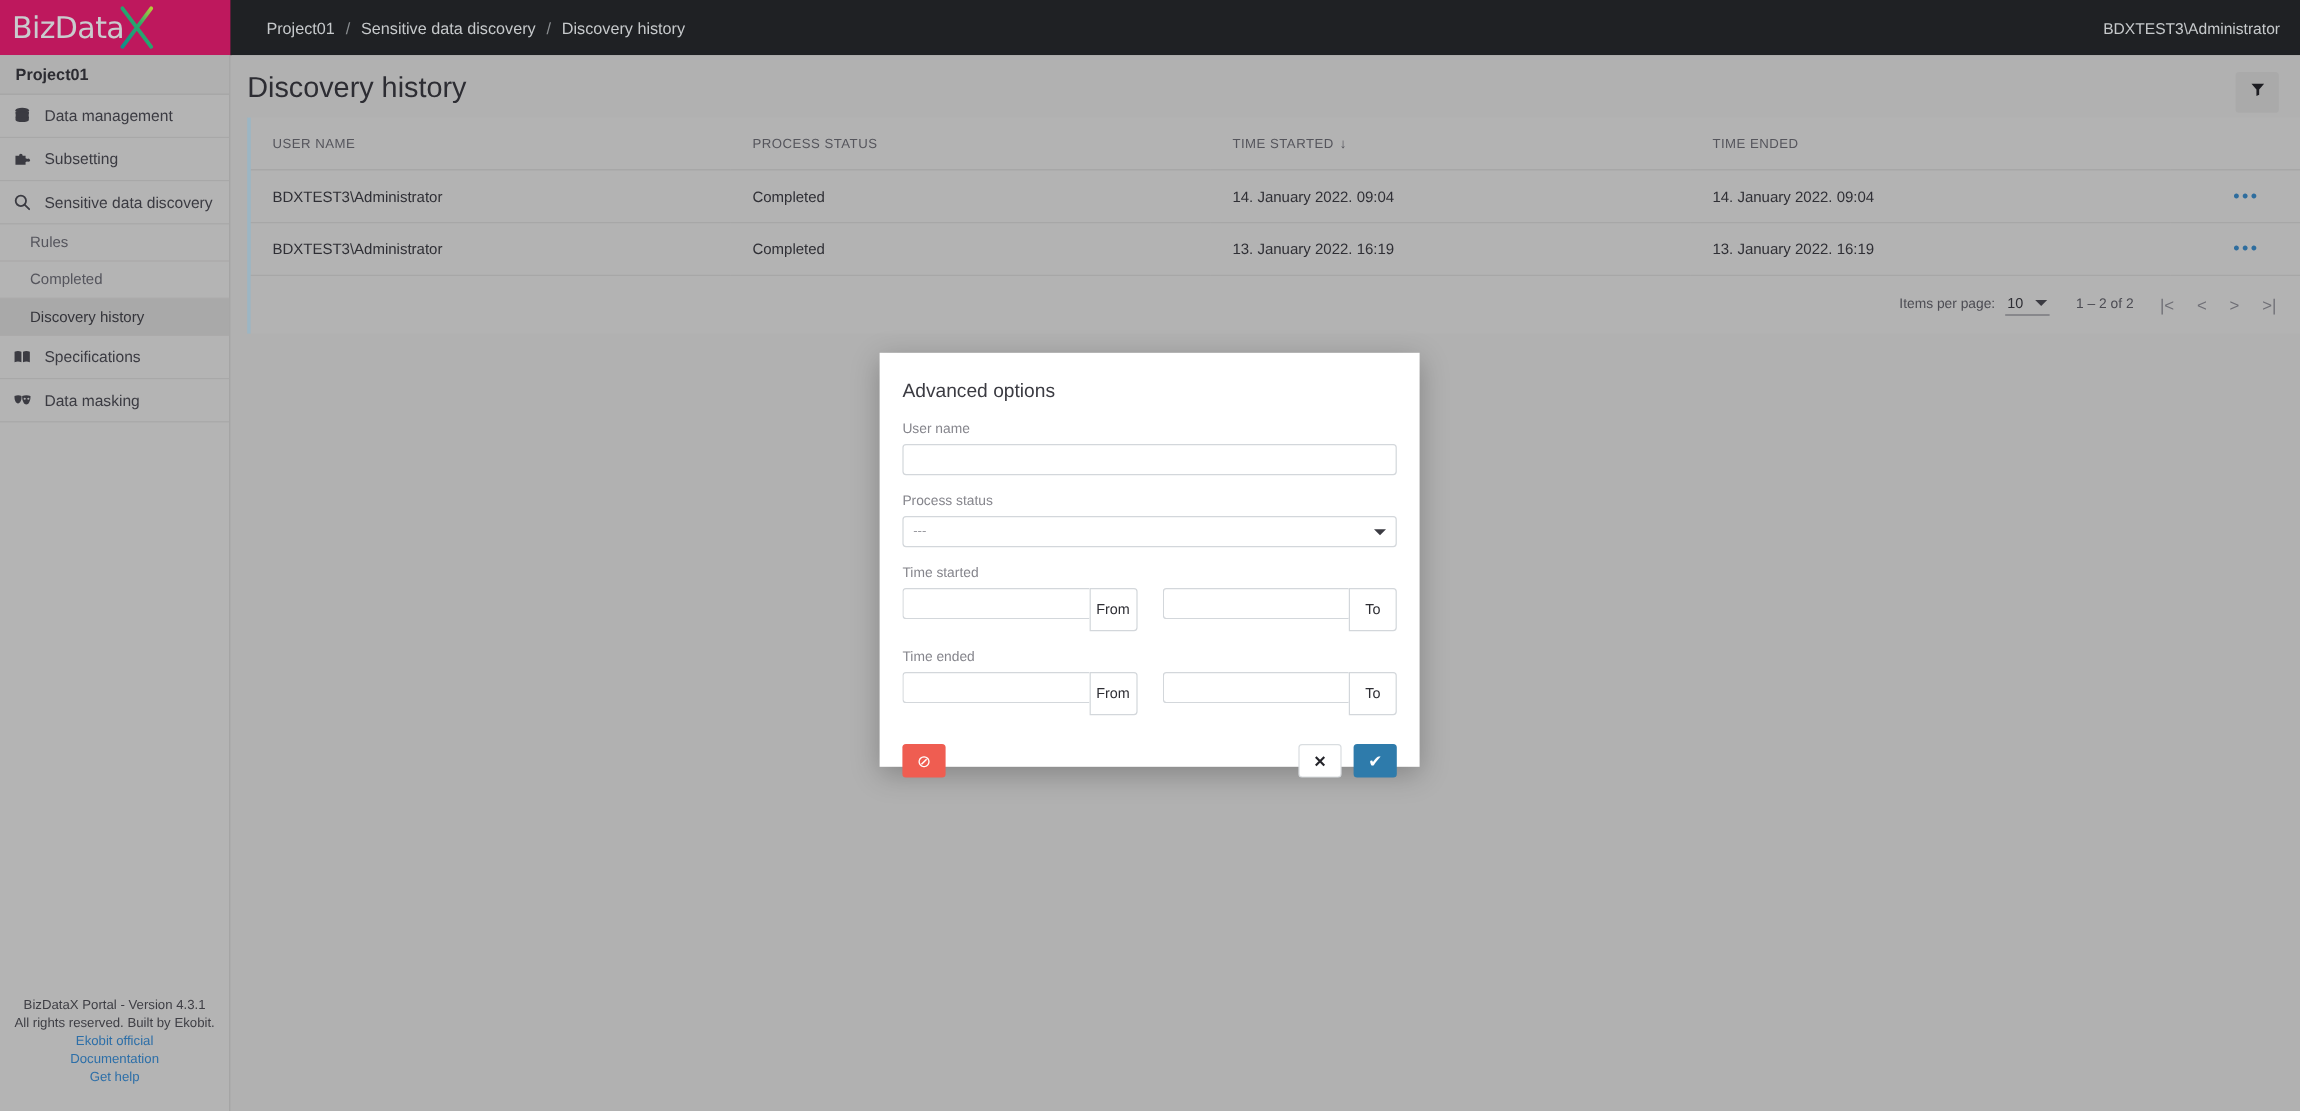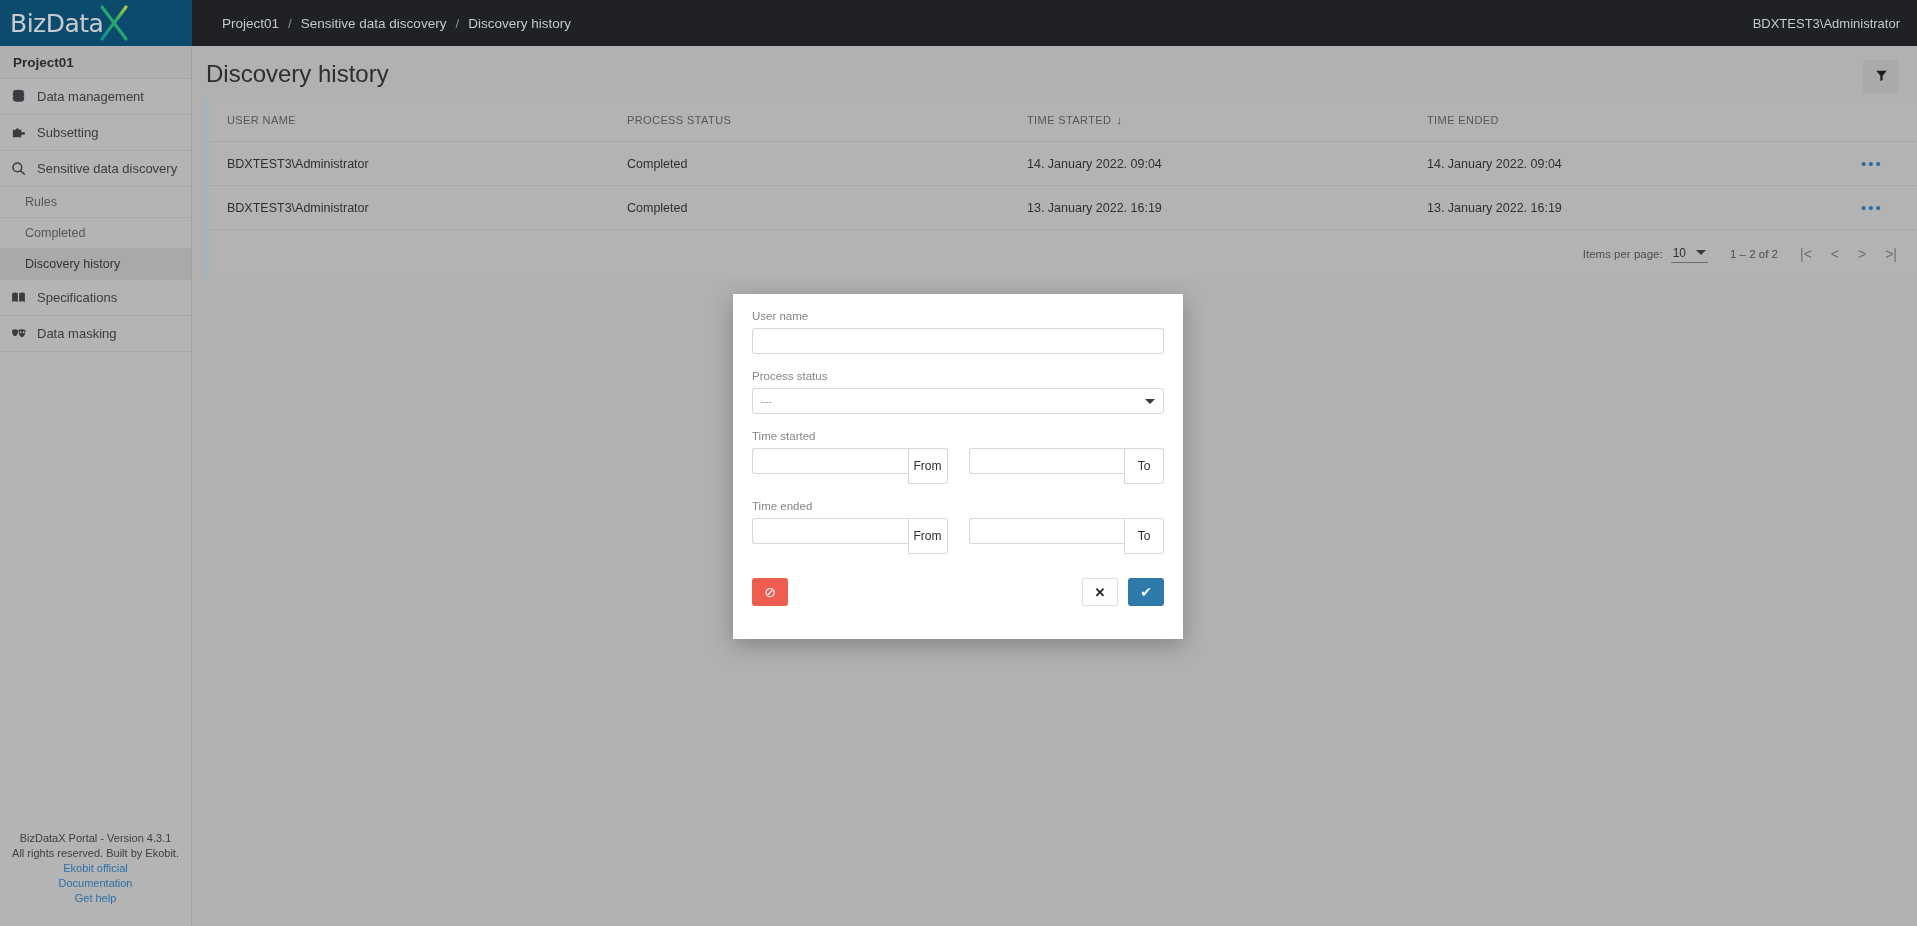--- a/index.html
+++ b/index.html
@@ -10,21 +10,21 @@
     background: #b1b1b1;
   }
   .app { position: relative; width: 1917px; height: 926px; }
 
   
   .topbar {
     position: absolute; top: 0; left: 0; width: 1917px; height: 46px;
     background: #1f2124; display: flex; align-items: center;
   }
   .logo-box {
-    width: 192px; height: 46px; background: #0c4a6e;
+    width: 192px; height: 46px; background: #be185d;
     display: flex; align-items: center; padding-left: 10px;
   }
   .logo-text {
     font-size: 25px; color: #c9ccce; letter-spacing: -0.5px;
     font-family: "DejaVu Sans", sans-serif; font-weight: 400;
   }
   .logo-x { position: relative; width: 40px; height: 44px; margin-left: -9px; }
   .breadcrumb {
     display: flex; align-items: center; gap: 9px;
     margin-left: 30px; font-size: 13.5px; color: #c6c9cb;
@@ -343,20 +343,21 @@
           <span class="pg-btn">|&lt;</span>
           <span class="pg-btn">&lt;</span>
           <span class="pg-btn">&gt;</span>
           <span class="pg-btn">&gt;|</span>
         </div>
       </div>
     </div>
   </div>
 
   <div class="modal">
+    <div class="modal-title">Advanced options</div>
 
     <div class="field-group">
       <div class="field-label">User name</div>
       <input class="txt-input" type="text" value="" style="">
     </div>
 
     <div class="field-group">
       <div class="field-label">Process status</div>
       <div class="select-box">
         <span>---</span>

